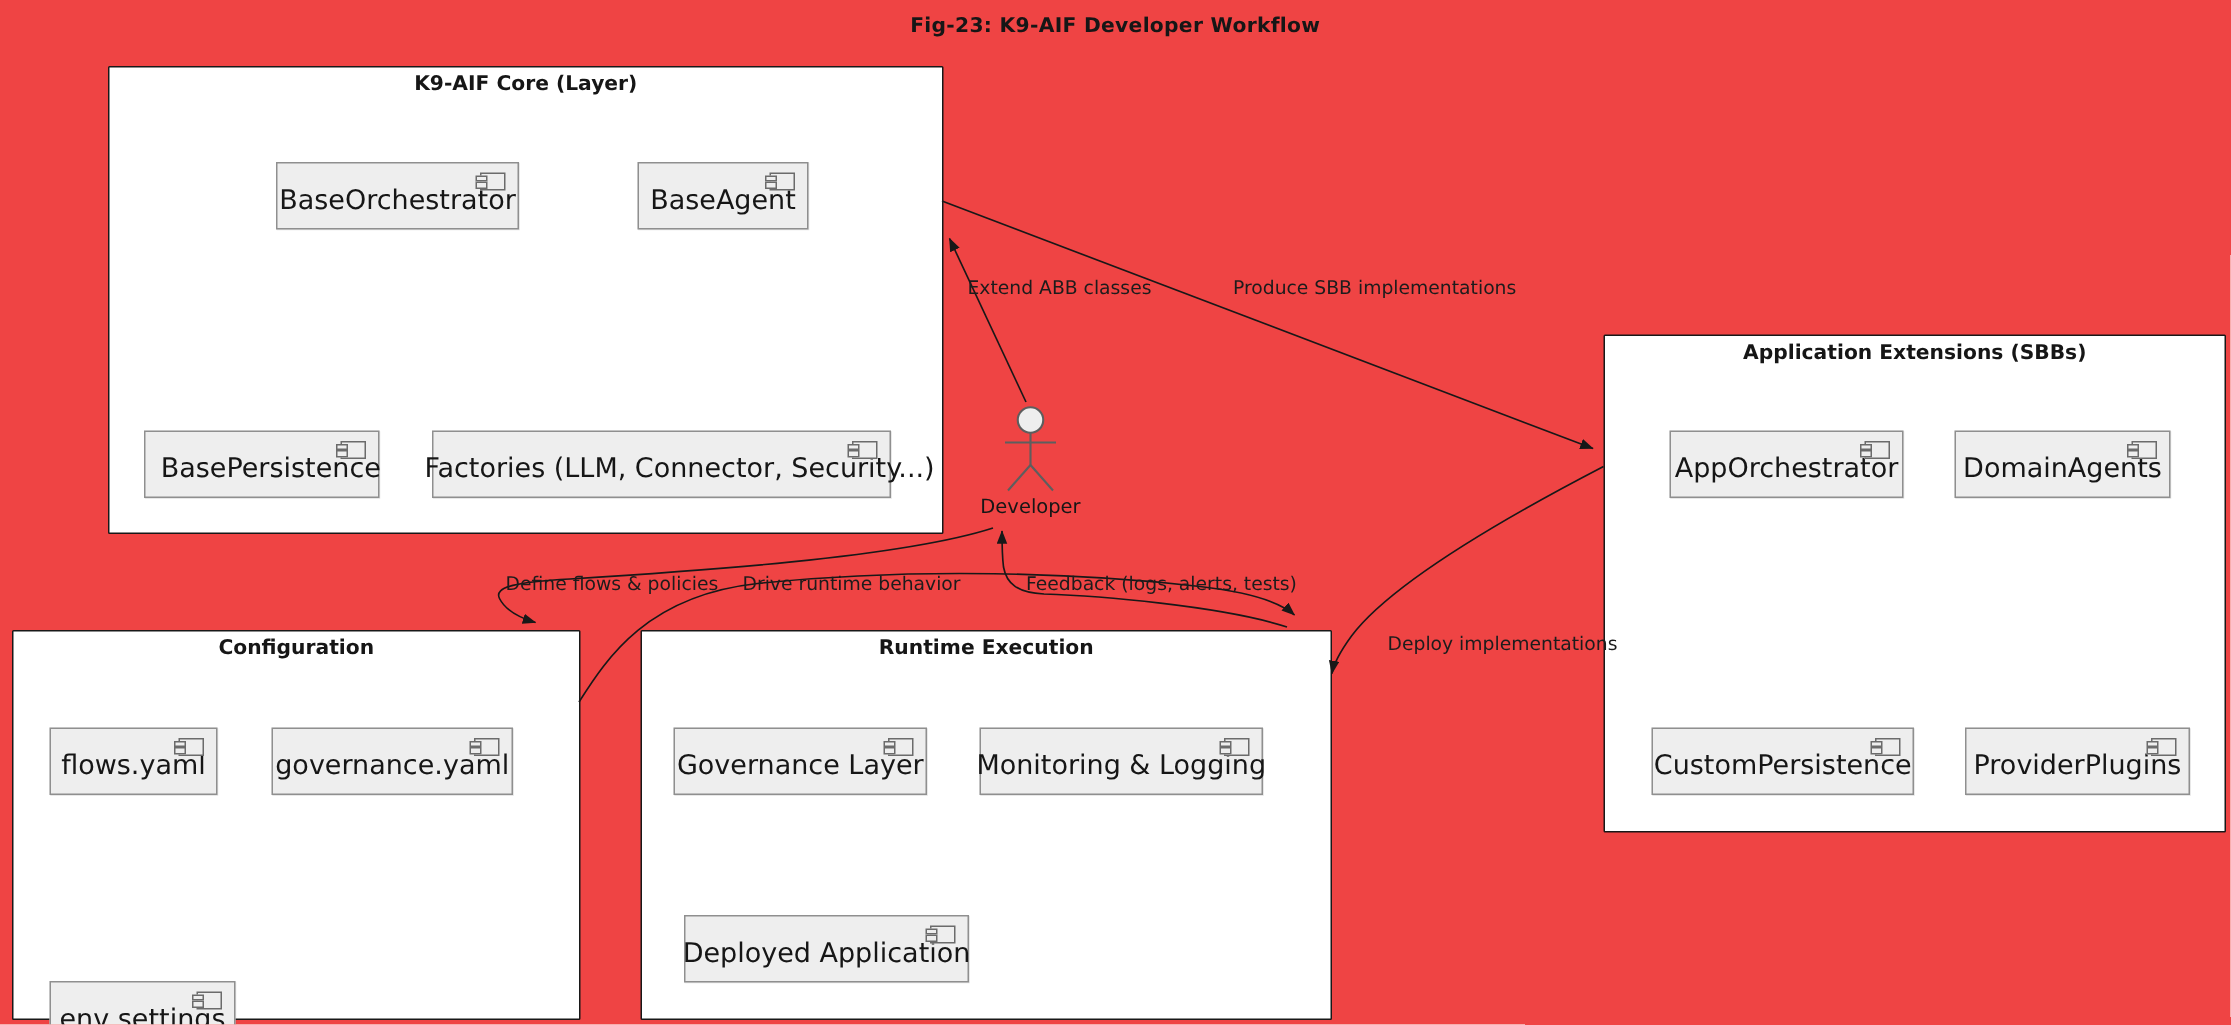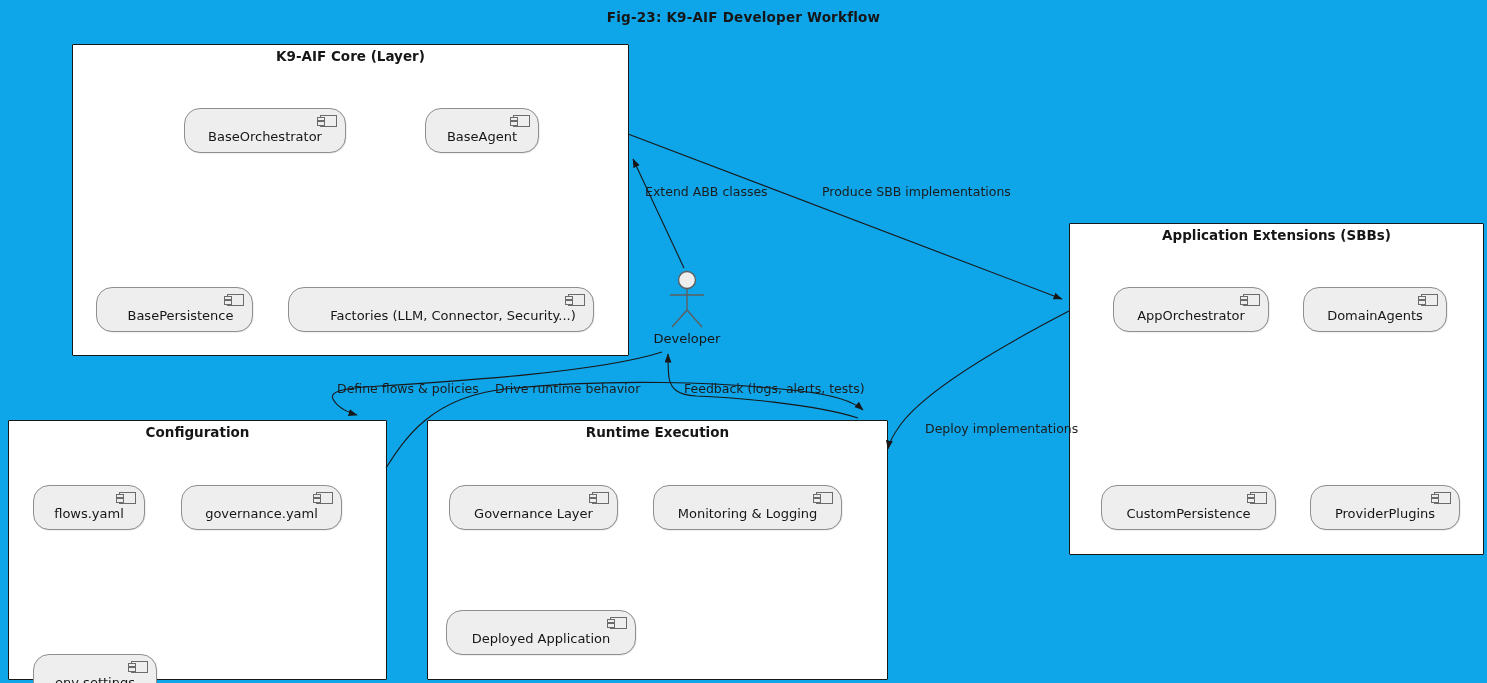--- a/index.html
+++ b/index.html
@@ -1,34 +1,34 @@
 <!DOCTYPE html>
 <html><head>
 <meta charset="utf-8">
 <style>
   html,body{margin:0;padding:0;background:#ffffff;}
   #canvas{
-    position:relative;width:1487px;height:683px;background:#0ea5e9;overflow:hidden;
+    position:relative;width:1487px;height:683px;background:#ef4444;overflow:hidden;
     font-family:"DejaVu Sans","Liberation Sans",sans-serif;color:#161616;
   }
   .diagram-title{
     position:absolute;left:0;top:9px;width:100%;text-align:center;
     font-weight:bold;font-size:13.5px;letter-spacing:.2px;
   }
   .pkg{
     position:absolute;border:1.5px solid #181818;background:#ffffff;border-radius:1px;
   }
   .pkg-title{
     position:absolute;left:0;top:3px;width:100%;text-align:center;
     font-weight:bold;font-size:13.5px;
   }
   .comp{
-    position:absolute;height:45px;background:#eeeeee;border:1px solid #8f8f8f;border-radius:16px;
+    position:absolute;height:45px;background:#eeeeee;border:1px solid #8f8f8f;border-radius:0;
     box-sizing:border-box;display:flex;align-items:flex-end;justify-content:center;
-    padding-bottom:8px;font-size:13px;white-space:nowrap;
+    padding-bottom:8px;font-size:18px;white-space:nowrap;
     box-shadow:0.5px 0.5px 0 rgba(0,0,0,0.12);
   }
   .cicon{
     position:absolute;top:6px;right:8px;width:15px;height:10px;
     border:1.2px solid #6b6b6b;background:#eeeeee;
   }
   .cicon::before,.cicon::after{
     content:"";position:absolute;left:-4.5px;width:6px;height:2.5px;
     border:1.2px solid #6b6b6b;background:#eeeeee;
   }
@@ -109,21 +109,21 @@
   <div class="pkg" style="left:427px;top:420px;width:459px;height:258px;">
     <div class="pkg-title">Runtime Execution</div>
     <div class="comp" style="left:21px;top:64px;width:169px;">
       <span class="cicon"></span>
       <span>Governance Layer</span>
     </div>
     <div class="comp" style="left:225px;top:64px;width:189px;">
       <span class="cicon"></span>
       <span>Monitoring &amp; Logging</span>
     </div>
-    <div class="comp" style="left:18px;top:189px;width:190px;">
+    <div class="comp" style="left:28px;top:189px;width:190px;">
       <span class="cicon"></span>
       <span>Deployed Application</span>
     </div>
   </div>
 
   <svg class="overlay" width="1487" height="683" viewBox="0 0 1487 683">
     <defs>
       <marker id="arrow" markerWidth="11" markerHeight="9" refX="8.5" refY="3.5" orient="auto" markerUnits="userSpaceOnUse">
         <path d="M0,0 L9,3.5 L0,7 z" fill="#181818"></path>
       </marker>

